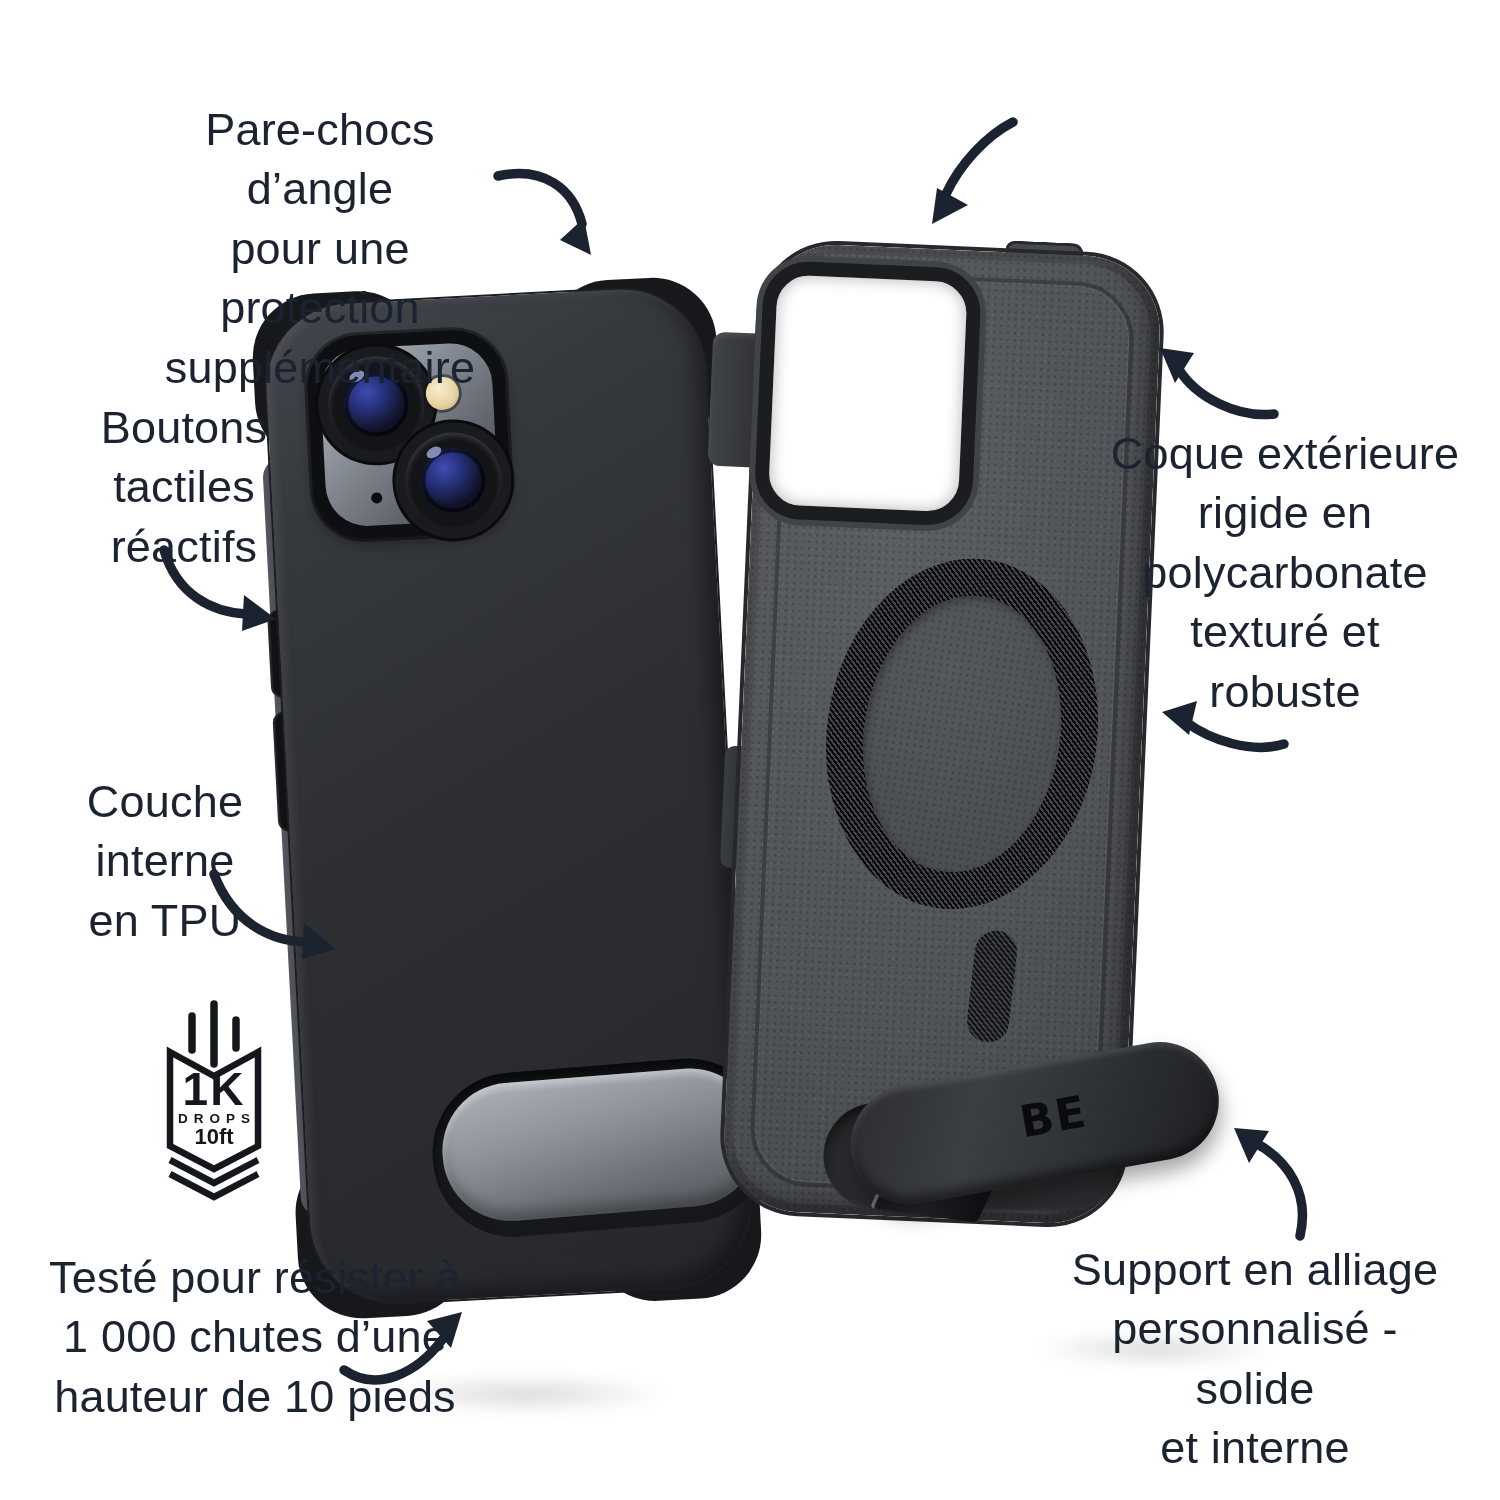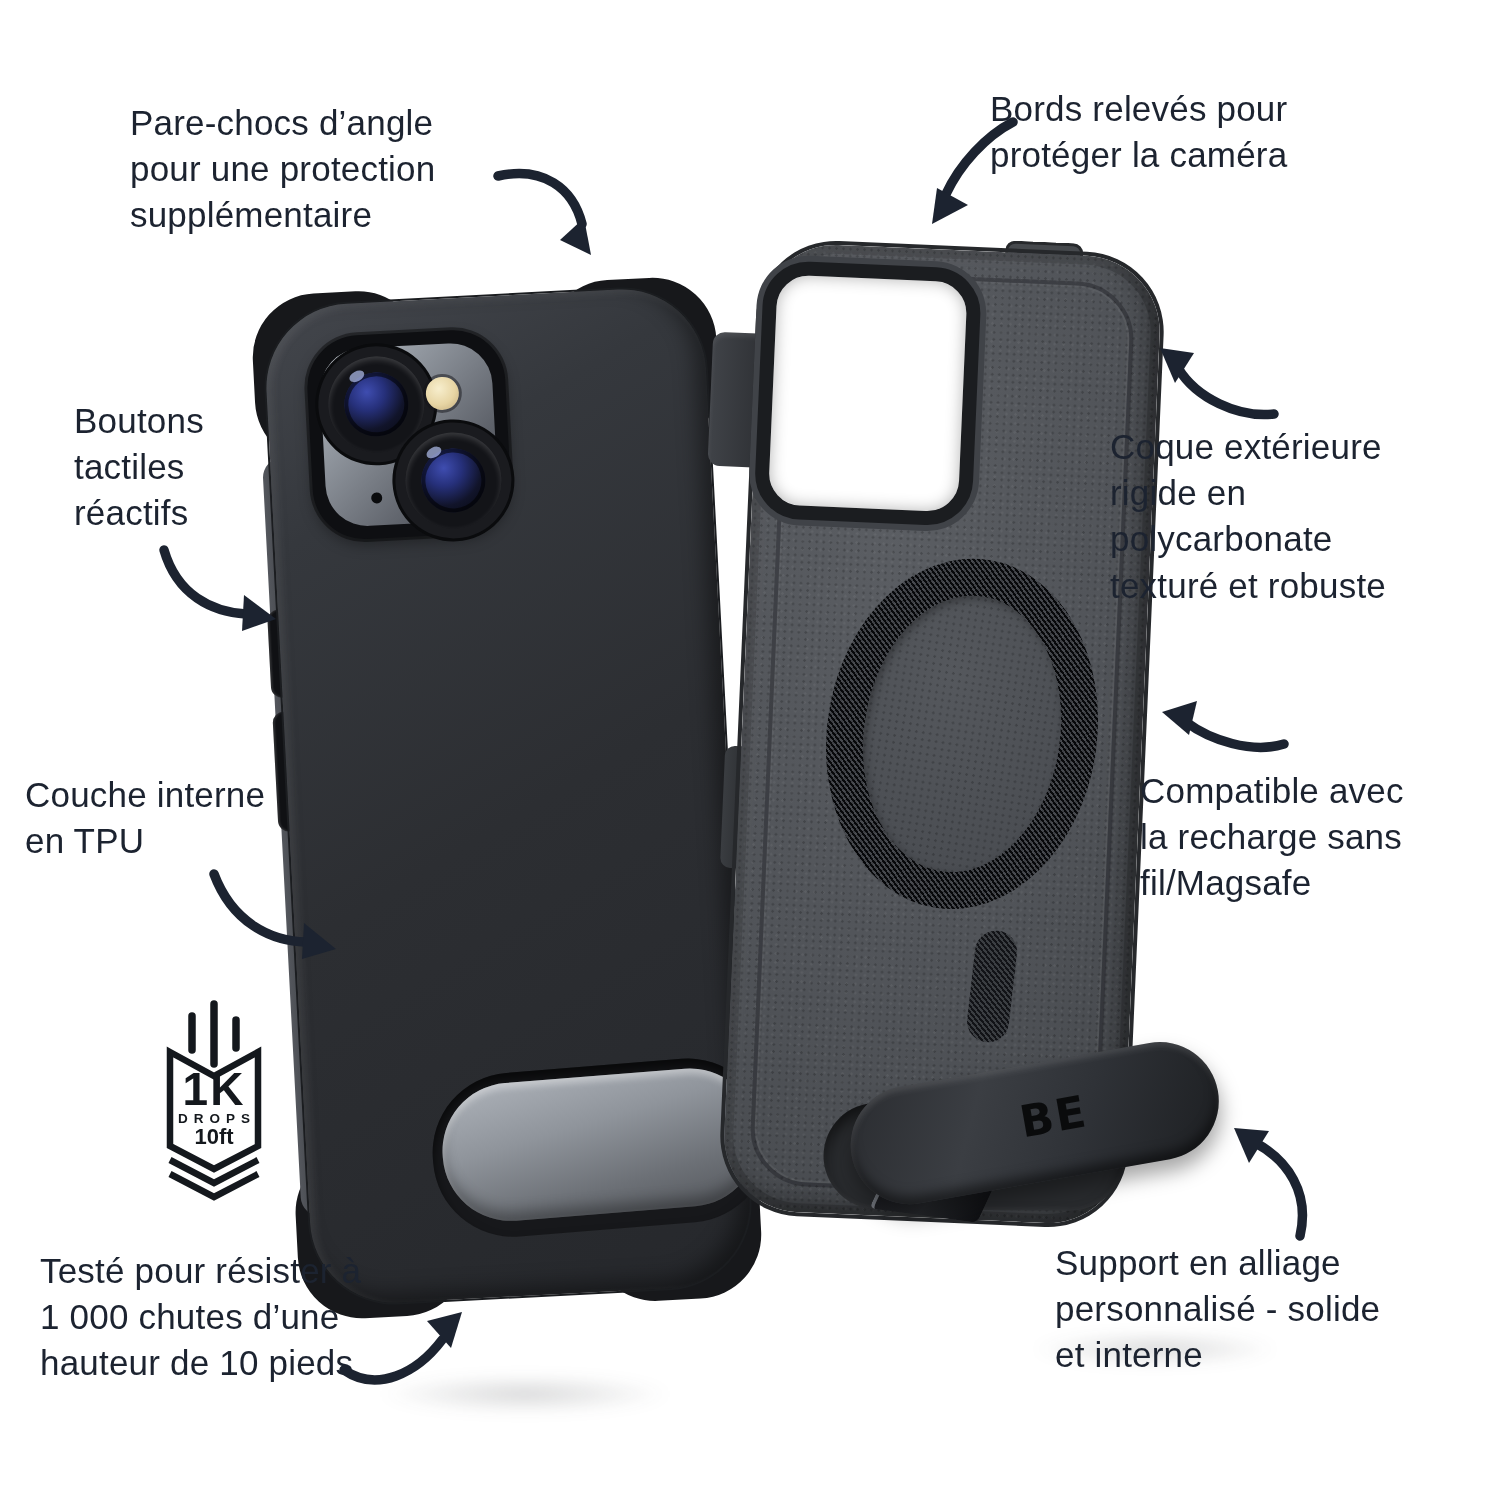--- a/index.html
+++ b/index.html
@@ -2,22 +2,22 @@
 <html><head>
 <meta charset="utf-8">
 <style>
   html,body { margin:0; padding:0; background:#ffffff; }
   .stage {
     position:relative; width:1500px; height:1500px; background:#ffffff;
     overflow:hidden; font-family:"Liberation Sans", sans-serif; color:#1c2330;
   }
   
   .callout {
-    position:absolute; font-size:35px; line-height:1.32; letter-spacing:.2px;
-    color:#1c2330; text-align:left; white-space:pre-line;
+    position:absolute; font-size:45px; line-height:1.32; letter-spacing:.2px;
+    color:#1c2330; text-align:center; white-space:pre-line;
   }
   .co-corner   { left:130px;  top:100px;  width:380px; }
   .co-raised   { left:990px;  top:86px;   width:390px; }
   .co-buttons  { left:74px;   top:398px;  width:220px; }
   .co-shell    { left:1110px; top:424px;  width:350px; }
   .co-inner    { left:25px;   top:772px;  width:280px; }
   .co-wireless { left:1140px; top:768px;  width:340px; }
   .co-drop     { left:40px;   top:1248px; width:430px; }
   .co-stand    { left:1055px; top:1240px; width:400px; }
 
@@ -192,34 +192,29 @@
     <div class="pr-srecess"></div>
     <div class="pr-hinge"></div>
     <div class="pr-stand">
       <span class="be-logo">BE</span>
     </div>
   </div>
 
   <div class="callout co-corner">Pare-chocs d’angle
 pour une protection
 supplémentaire</div>
-  <div class="callout co-raised">Bords relevés pour
-protéger la caméra</div>
   <div class="callout co-buttons">Boutons
 tactiles
 réactifs</div>
   <div class="callout co-inner">Couche interne
 en TPU</div>
   <div class="callout co-shell">Coque extérieure
 rigide en
 polycarbonate
 texturé et robuste</div>
-  <div class="callout co-wireless">Compatible avec
-la recharge sans
-fil/Magsafe</div>
   <div class="callout co-drop">Testé pour résister à
 1 000 chutes d’une
 hauteur de 10 pieds</div>
   <div class="callout co-stand">Support en alliage
 personnalisé - solide
 et interne</div>
 
   <svg class="arrow" style="left:488px; top:158px;" width="120" height="110" viewBox="0 0 120 110">
     <path class="as" d="M10,18 C55,8 85,30 94,66"></path>
     <path class="ah" d="M103,97 L72,82 L96,60 Z"></path>

